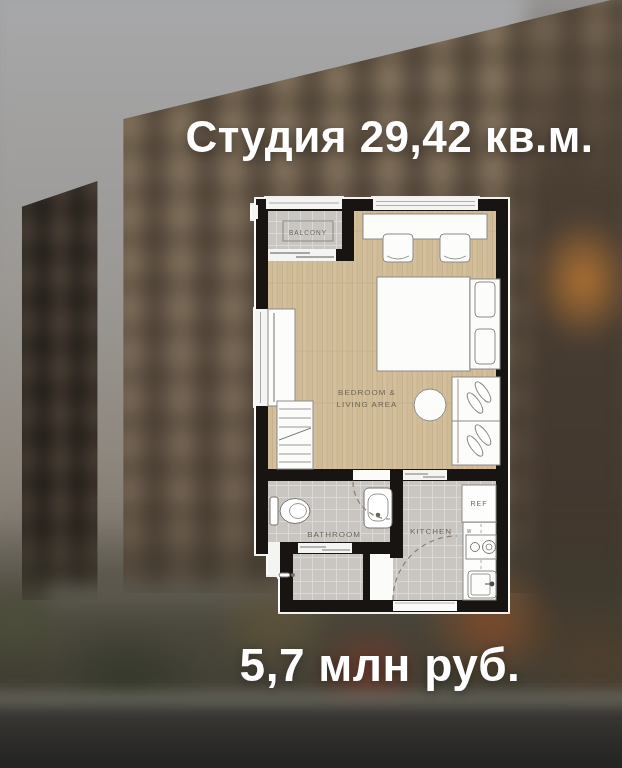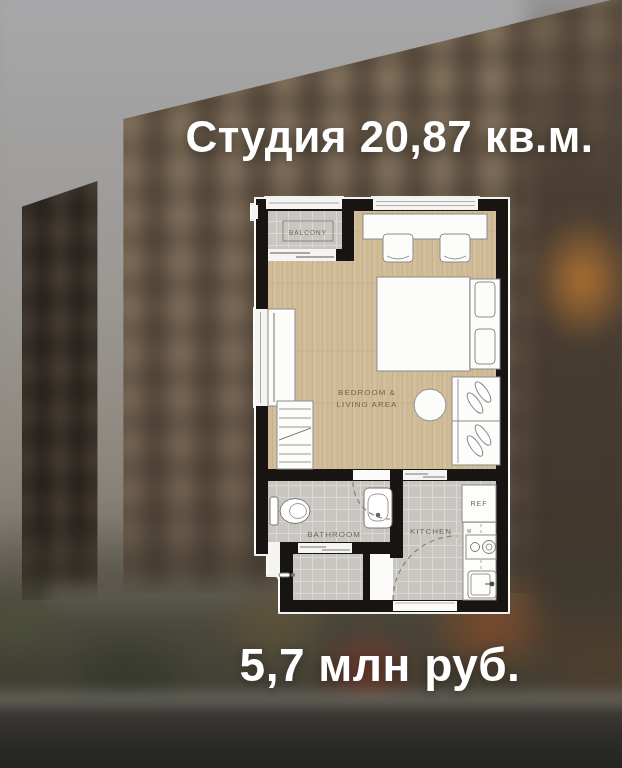--- a/index.html
+++ b/index.html
@@ -62,21 +62,21 @@
     <div class="bg-sky"></div>
     <div class="bg-left-facade"></div>
     <div class="bg-main-facade"></div>
     <div class="bg-right-strip"></div>
     <div class="bg-planter"></div>
     <div class="bg-foliage"></div>
     <div class="bg-curb"></div>
     <div class="bg-road"></div>
   </div>
 
-  <h1 class="title">Студия 20,87 кв.м.</h1>
+  <h1 class="title">Студия 29,42 кв.м.</h1>
 
   <svg class="plan" viewBox="0 0 260 418">
     <defs>
       <pattern id="wood" width="10" height="120" patternUnits="userSpaceOnUse">
         <rect width="10" height="120" fill="#cfbb96"></rect>
         <rect width="5" height="120" fill="#d6c3a1" opacity=".55"></rect>
         <line x1="0" y1="0" x2="0" y2="120" stroke="#b8a37c" stroke-width="1"></line>
         <line x1="5" y1="0" x2="5" y2="120" stroke="#c3ae87" stroke-width=".6"></line>
         <line x1="0" y1="34" x2="10" y2="34" stroke="#c0ab84" stroke-width=".6"></line>
         <line x1="0" y1="86" x2="10" y2="86" stroke="#c0ab84" stroke-width=".6"></line>

